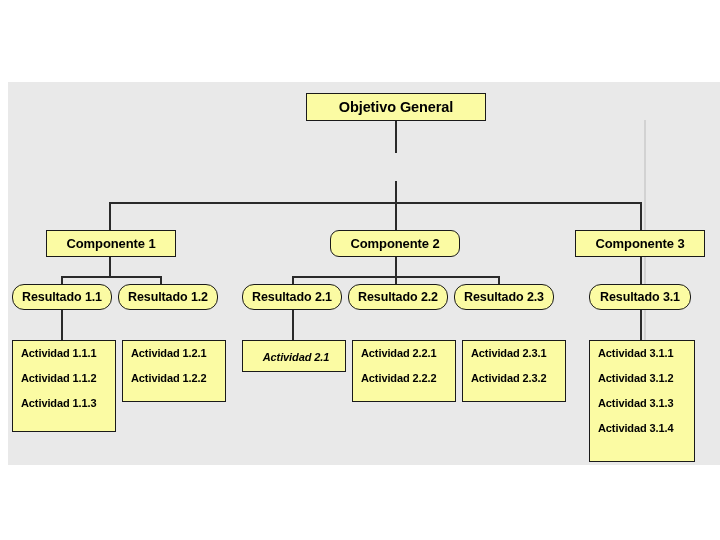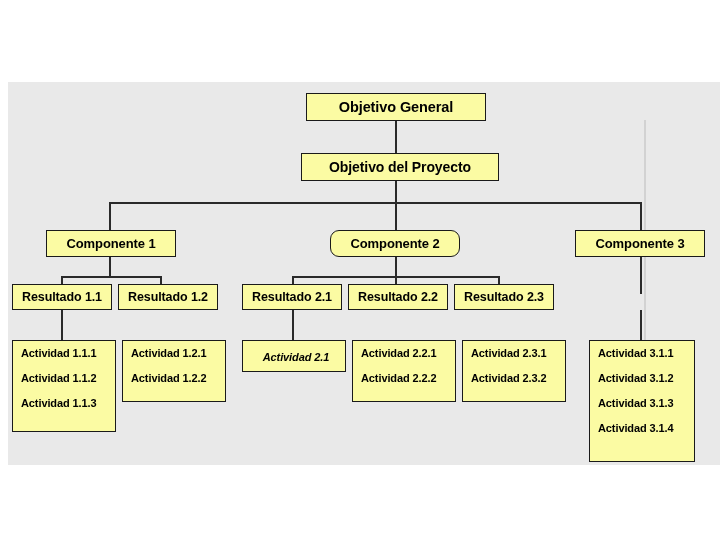--- a/index.html
+++ b/index.html
@@ -10,42 +10,39 @@
   .box{position:absolute;background:#fbfba3;border:1.5px solid #1a1a1a;
        box-sizing:border-box;display:flex;align-items:center;
        justify-content:center;color:#000;font-weight:bold;
        letter-spacing:-.1px;z-index:5;}
   .box.multi{display:block;padding:7px 4px 6px 8px;}
   .box.multi .act{line-height:1;margin-bottom:14px;white-space:nowrap;}
   .box.multi .act:last-child{margin-bottom:0;}
   .lvl1{font-size:14.5px;}
   .lvl2{font-size:14px;}
   .lvl3{font-size:13px;}
-  .lvl4{font-size:12.5px;}
+  .lvl4{font-size:12.5px;border-radius:12px;}
   .lvl5{font-size:11px;}
   .ln{position:absolute;background:#2a2a2a;z-index:1;}
   .ln.h{height:1.5px;}
   .ln.v{width:1.5px;}
   .ghost{position:absolute;background:#d2d2d2;width:1.5px;z-index:0;}
 </style>
 </head>
 <body>
 
 <div id="canvas">
 
   <div class="ghost" style="left:636px;top:38px;height:300px;"></div>
 
   <div class="box lvl1" style="left:298px;top:11px;width:180px;height:28px;">
     <span>Objetivo General</span>
   </div>
   <div class="ln v" style="left:387px;top:39px;height:32px;"></div>
 
-  <div class="box lvl2" style="left:293px;top:71px;width:198px;height:28px;">
-    <span>Objetivo del Proyecto</span>
-  </div>
   <div class="ln v" style="left:387px;top:99px;height:22px;"></div>
 
   <div class="ln h" style="left:101px;top:120px;width:532px;"></div>
   <div class="ln v" style="left:101px;top:120px;height:28px;"></div>
   <div class="ln v" style="left:387px;top:120px;height:28px;"></div>
   <div class="ln v" style="left:632px;top:120px;height:28px;"></div>
 
   <div class="box lvl3" style="left:38px;top:148px;width:130px;height:27px;">
     <span>Componente 1</span>
   </div>
@@ -77,20 +74,23 @@
   </div>
   <div class="box lvl4" style="left:234px;top:202px;width:100px;height:26px;">
     <span>Resultado 2.1</span>
   </div>
   <div class="box lvl4" style="left:340px;top:202px;width:100px;height:26px;">
     <span>Resultado 2.2</span>
   </div>
   <div class="box lvl4" style="left:446px;top:202px;width:100px;height:26px;">
     <span>Resultado 2.3</span>
   </div>
+  <div class="box lvl4" style="left:581px;top:202px;width:102px;height:26px;">
+    <span>Resultado 3.1</span>
+  </div>
 
   <div class="ln v" style="left:53px;top:228px;height:30px;"></div>
   <div class="ln v" style="left:284px;top:228px;height:30px;"></div>
   <div class="ln v" style="left:632px;top:228px;height:30px;"></div>
 
   <div class="box multi lvl5" style="left:4px;top:258px;width:104px;height:92px;">
     <div class="act">Actividad 1.1.1</div>
     <div class="act">Actividad 1.1.2</div>
     <div class="act">Actividad 1.1.3</div>
   </div>

